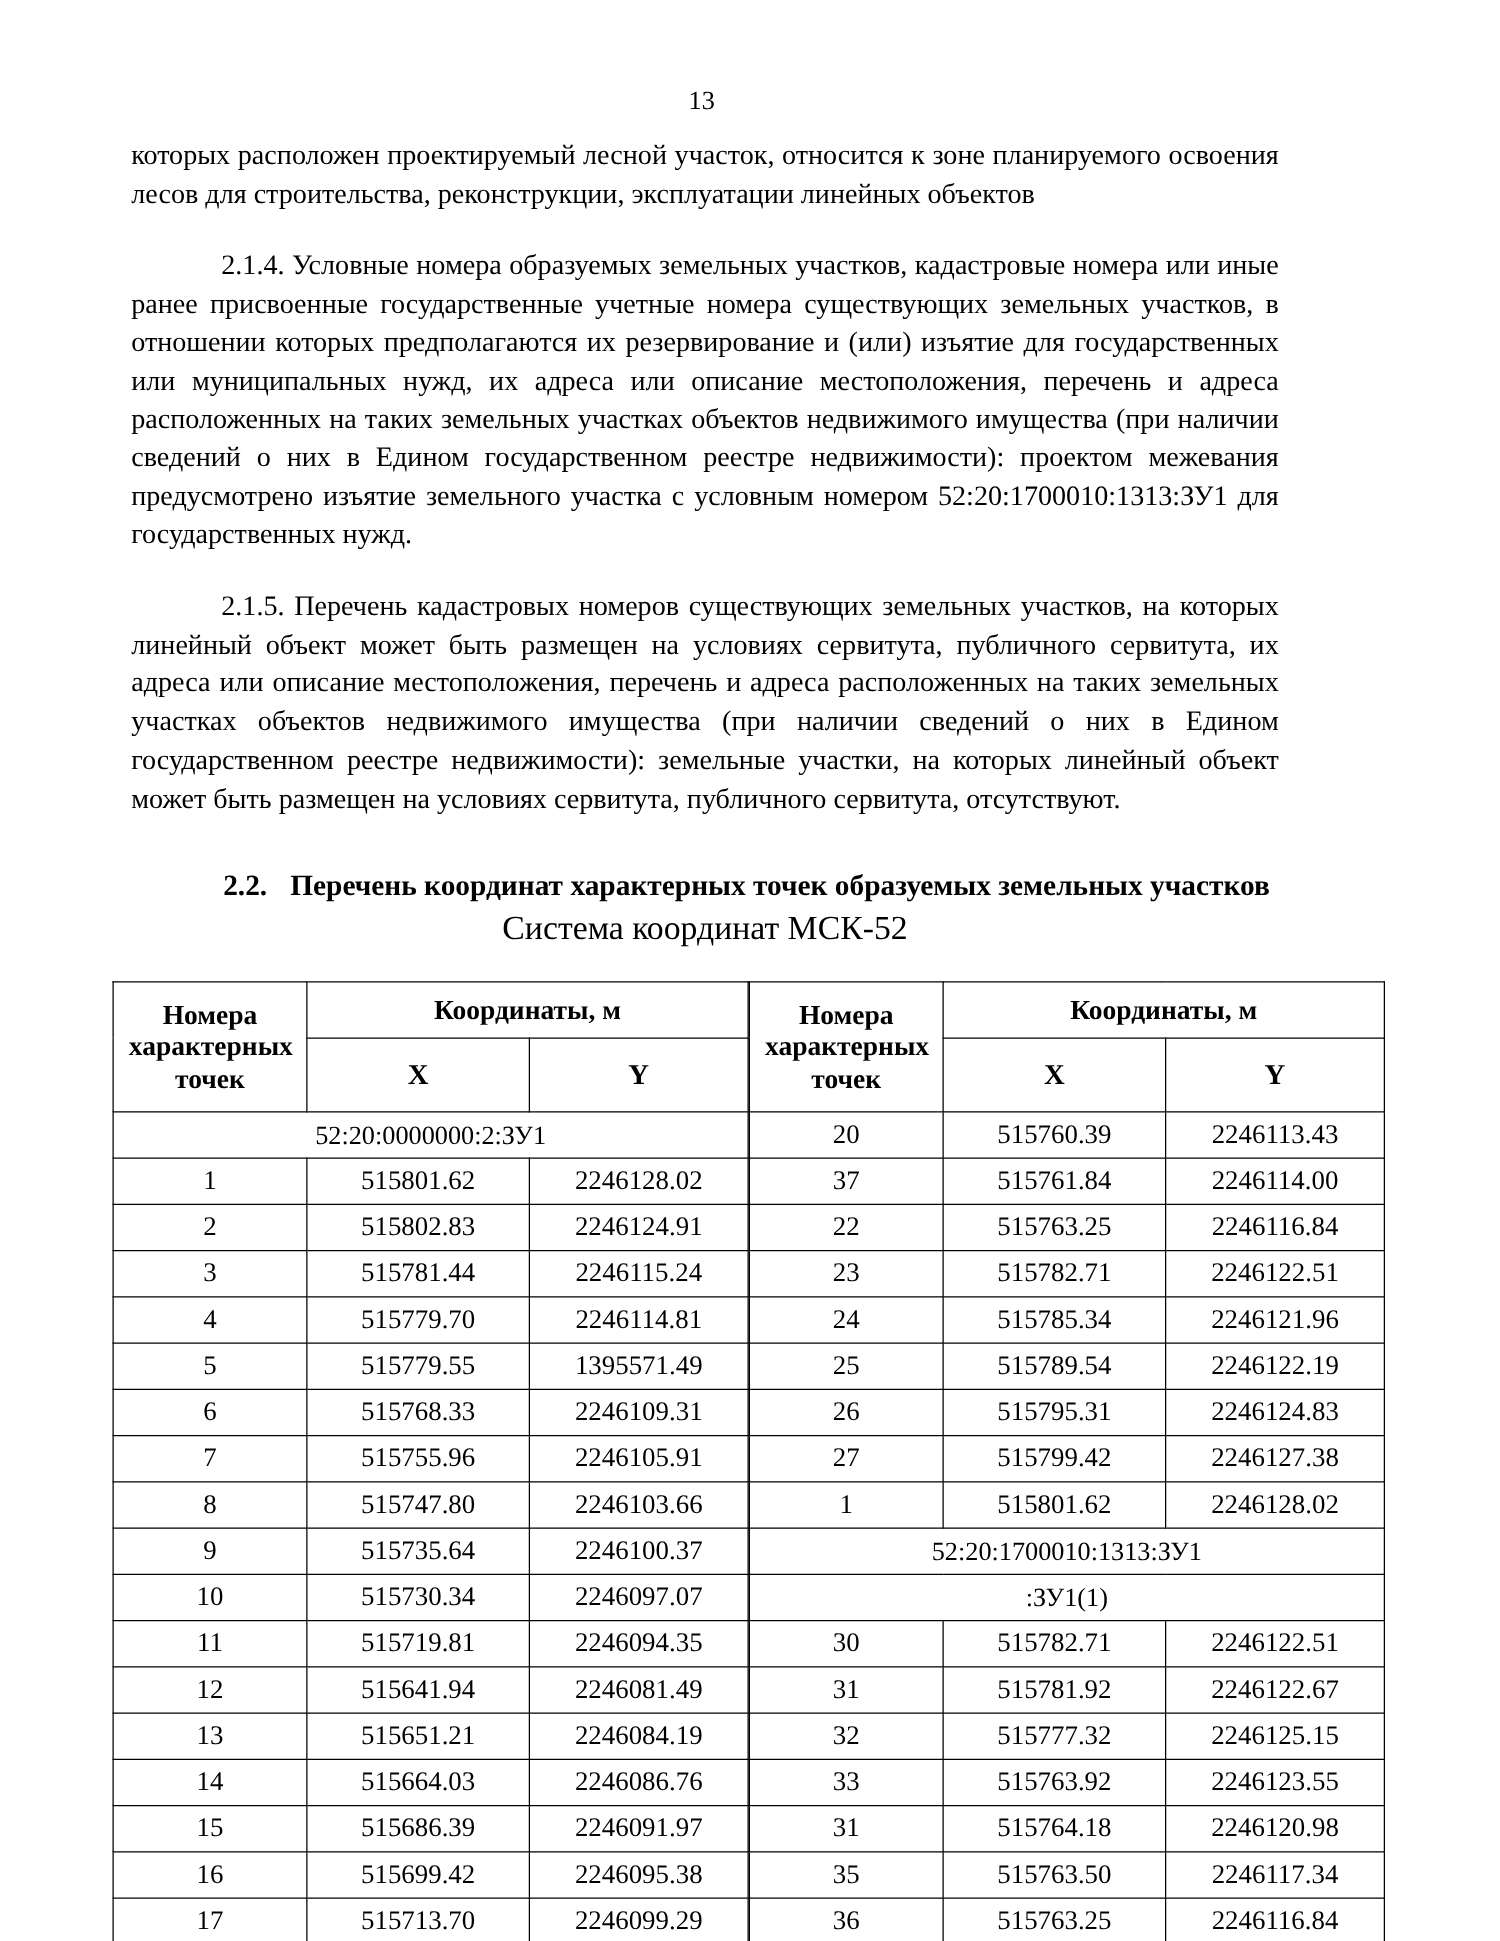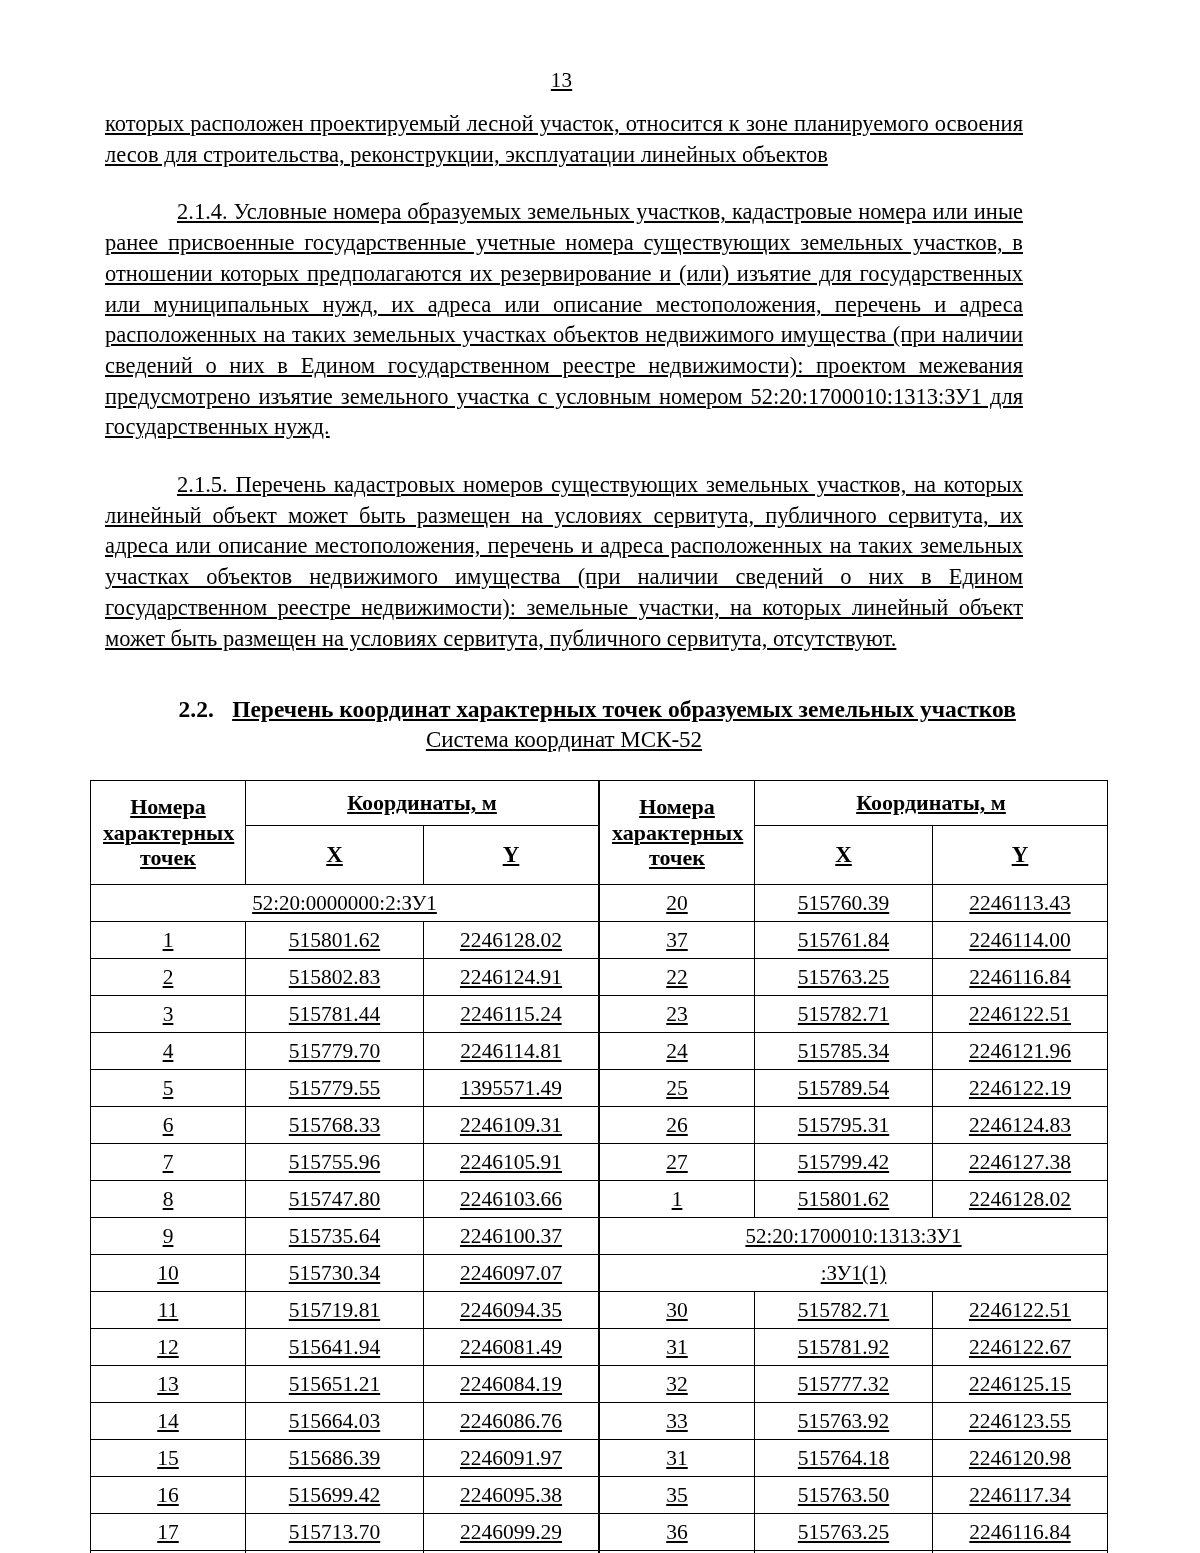--- a/index.html
+++ b/index.html
@@ -14,21 +14,20 @@
     color: #000000;
     position: relative;
     overflow: hidden;
   }
   .page {
     width: 1123px;
     height: 1553px;
     box-sizing: border-box;
     padding: 0;
     position: relative;
-    text-decoration: underline;
   }
   .page-number {
     text-align: center;
     font-size: 21px;
     line-height: 1;
     padding-top: 70px;
     letter-spacing: 0.2px;
   }
   .body-block {
     padding: 0 100px 0 105px;
@@ -59,21 +58,21 @@
     text-align: center;
     padding-left: 48px;
     line-height: 1.28;
   }
   .section-heading .num {
     display: inline-block;
     width: 72px;
   }
   .subheading {
     text-align: center;
-    font-size: 23px;
+    font-size: 27px;
     font-weight: normal;
     margin-top: 2px;
     line-height: 1.2;
   }
 
   
   .tables-wrap {
     margin-top: 26px;
     padding: 0 58px 0 90px;
     display: flex;

